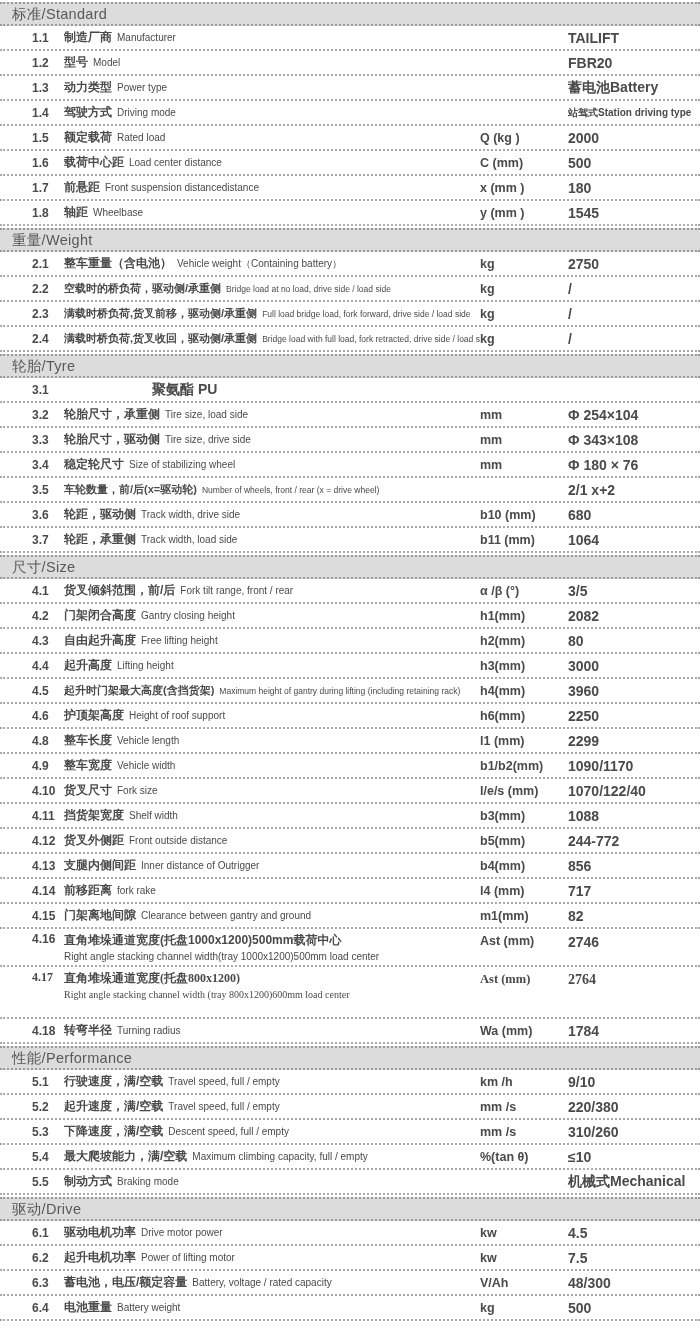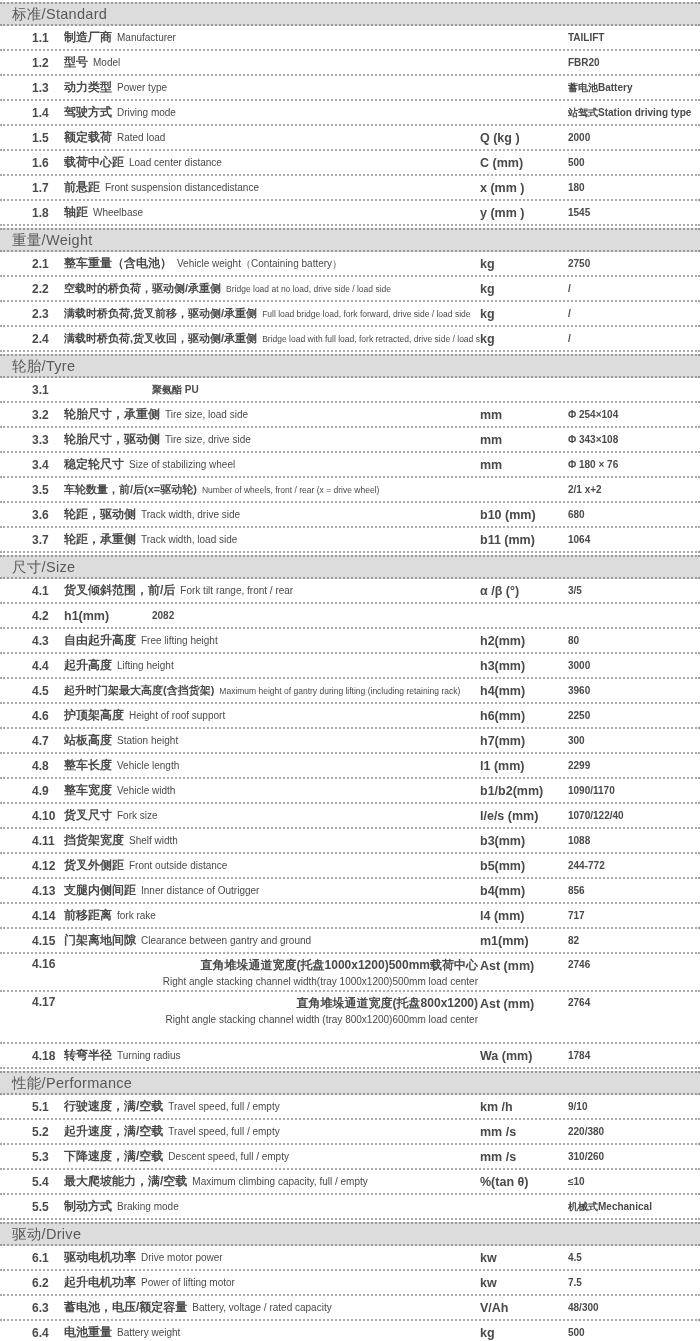--- a/index.html
+++ b/index.html
@@ -27,31 +27,31 @@
     border-bottom:2px dotted #aaaaaa;
     padding:1px 0;
   }
   .row-no {
     flex:0 0 32px; padding-left:8px;
     font-size:12px; font-weight:600; color:#4a4a4a;margin-left:24px;
   }
   .label {
     flex:1 1 auto; min-width:0; overflow:hidden;
     display:flex; align-items:baseline; gap:5px;
-    padding-right:2px; white-space:nowrap;text-align:right;
+    padding-right:2px; white-space:nowrap;
   }
   .zh { font-size:12px; font-weight:600; }
   .en { font-size:10px; font-weight:400; }
   .small-label .zh { font-size:11px; }
   .small-label .en { font-size:8.5px; }
   .unit  { flex:0 0 88px;  font-size:12.5px; font-weight:600; }
-  .value { flex:0 0 132px; font-size:10px; font-weight:600; }
+  .value { flex:0 0 132px; font-size:14px; font-weight:600; }
   .small-value .value { font-size:10px; }
   .stacked { min-height:32px; align-items:flex-start; padding-top:3px; }
-  .stacked.tall { min-height:46px; }
+  .stacked.tall { min-height:46px;font-family:Liberation Serif, serif; }
   .stacked .label { display:block; white-space:normal; }
   .stacked .label .zh { display:block; white-space:nowrap; }
   .stacked .label .en { display:block; white-space:nowrap; margin-top:2px; }
   .stacked .unit, .stacked .value { padding-top:2px; }
 </style>
 </head>
 <body>
 
 <div class="spec-table">
     <div class="section-header">
@@ -237,20 +237,24 @@
     <span class="row-no">4.1</span>
     <span class="label">
       <span class="zh">货叉倾斜范围，前/后</span>
       <span class="en">Fork tilt range, front / rear</span>
     </span>
     <span class="unit">α /β (°)</span>
     <span class="value">3/5</span>
   </div>
     <div class="row">
     <span class="row-no">4.2</span>
+    <span class="label">
+      <span class="zh">门架闭合高度</span>
+      <span class="en">Gantry closing height</span>
+    </span>
     <span class="unit">h1(mm)</span>
     <span class="value">2082</span>
   </div>
     <div class="row">
     <span class="row-no">4.3</span>
     <span class="label">
       <span class="zh">自由起升高度</span>
       <span class="en">Free lifting height</span>
     </span>
     <span class="unit">h2(mm)</span>
@@ -277,29 +281,20 @@
     <div class="row">
     <span class="row-no">4.6</span>
     <span class="label">
       <span class="zh">护顶架高度</span>
       <span class="en">Height of roof support</span>
     </span>
     <span class="unit">h6(mm)</span>
     <span class="value">2250</span>
   </div>
     <div class="row">
-    <span class="row-no">4.7</span>
-    <span class="label">
-      <span class="zh">站板高度</span>
-      <span class="en">Station height</span>
-    </span>
-    <span class="unit">h7(mm)</span>
-    <span class="value">300</span>
-  </div>
-    <div class="row">
     <span class="row-no">4.8</span>
     <span class="label">
       <span class="zh">整车长度</span>
       <span class="en">Vehicle length</span>
     </span>
     <span class="unit">l1 (mm)</span>
     <span class="value">2299</span>
   </div>
     <div class="row">
     <span class="row-no">4.9</span>

